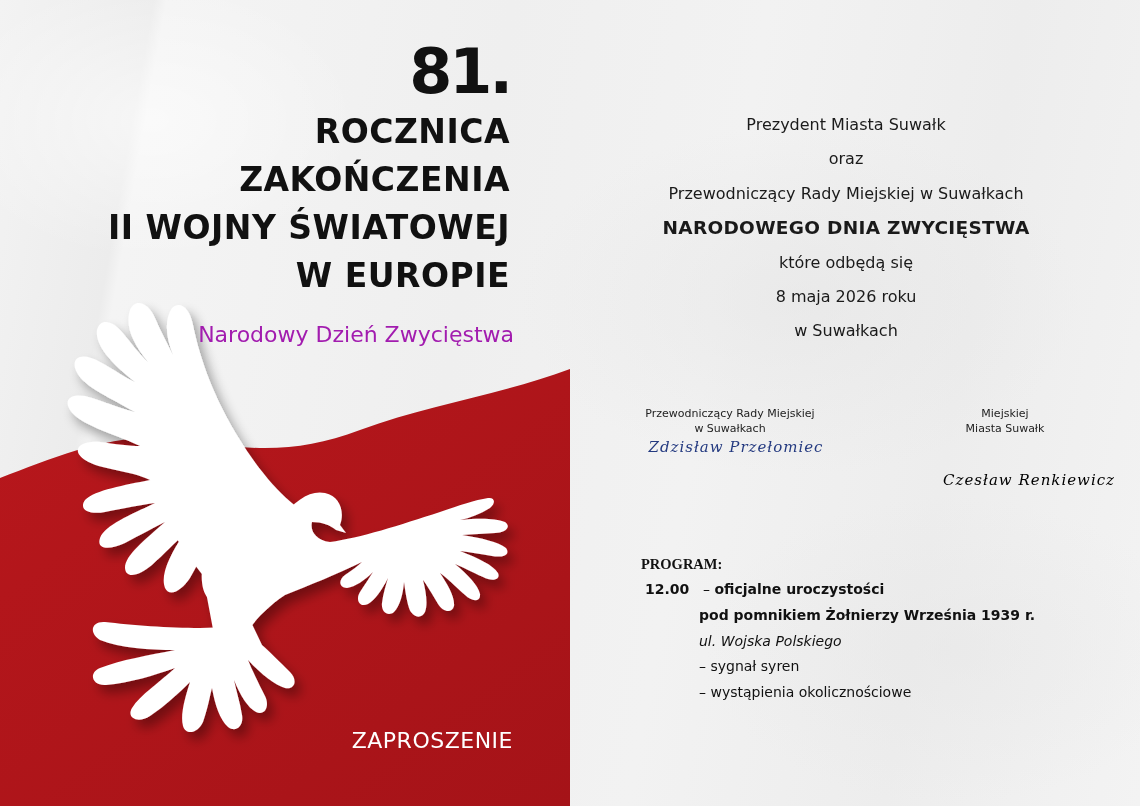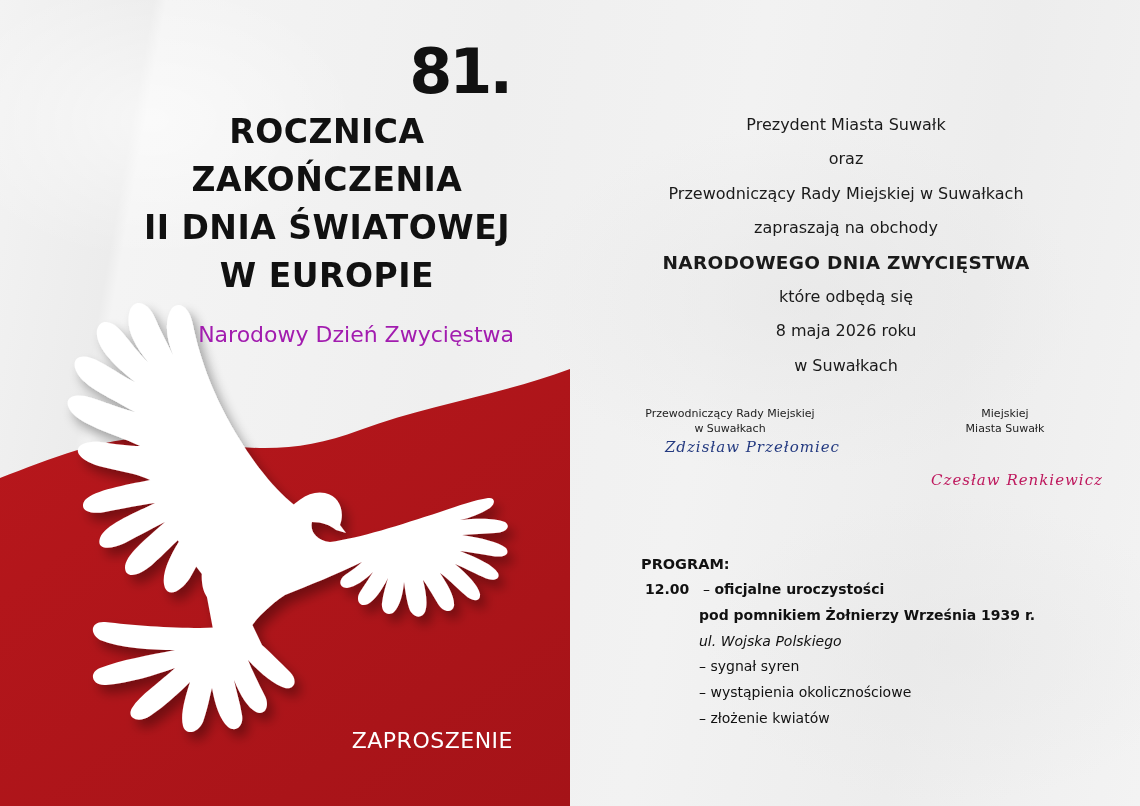--- a/index.html
+++ b/index.html
@@ -12,21 +12,21 @@
     .bg-texture {
       position: absolute; inset: 0;
       background:
         radial-gradient(ellipse 300px 200px at 150px 120px, rgba(255,255,255,0.55), rgba(255,255,255,0) 70%),
         radial-gradient(ellipse 400px 250px at 800px 300px, rgba(225,225,225,0.45), rgba(255,255,255,0) 70%),
         radial-gradient(ellipse 350px 220px at 950px 650px, rgba(230,230,230,0.5), rgba(255,255,255,0) 70%),
         linear-gradient(100deg, #f3f3f3 0%, #ececec 12%, #f4f4f4 13%, #efefef 40%, #f2f2f2 60%, #ededed 80%, #f3f3f3 100%);
     }
     .flag-svg { position: absolute; left: 0; top: 0; }
     .left-title {
-      position: absolute; right: 630px; text-align: center; color: #111;
+      position: absolute; right: 630px; text-align: right; color: #111;
       font-family: "DejaVu Sans", sans-serif;
     }
     .num81 {
       top: 36px; font-size: 62px; font-weight: bold; letter-spacing: -3px; line-height: 72px;
     }
     .head-lines {
       top: 108px; font-size: 33px; font-weight: 700; line-height: 48px; letter-spacing: 0.5px;
     }
     .subtitle {
       position: absolute; right: 626px; top: 322px; font-size: 22px; color: #a21caf;
@@ -45,26 +45,26 @@
     }
     .sign-block {
       position: absolute; text-align: center; font-size: 11px; line-height: 15px; color: #222;
     }
     .sign-left { left: 620px; width: 220px; top: 406px; }
     .sign-right { left: 895px; width: 220px; top: 406px; }
     .signature {
       font-family: "DejaVu Serif", serif; font-style: italic; color: #1e3a8a; font-size: 15px;
       margin-top: 4px; letter-spacing: 1px;
     }
-    .sign-left .signature { text-align: right; padding-left: 12px; color: #243a80; }
-    .sign-right .signature { text-align: center; padding-left: 24px; color: #be185d; margin-top: 37px; }
+    .sign-left .signature { text-align: center; padding-left: 12px; color: #243a80; }
+    .sign-right .signature { text-align: right; padding-left: 24px; color: #000000; margin-top: 37px; }
     .program {
       position: absolute; left: 641px; top: 551px; color: #111;
     }
-    .program .heading { font-size: 14.5px; font-weight: bold; height: 26px; line-height: 26px; }
+    .program .heading { font-size: 14.5px; font-weight: bold; height: 26px; line-height: 26px; font-family: Liberation Serif, serif; }
     .program .row { font-size: 14px; height: 25.8px; line-height: 25.8px; white-space: nowrap; }
     .program .time { display: inline-block; width: 58px; font-weight: bold; padding-left: 4px; }
     .program .indent { padding-left: 58px; }
     .program .b { font-weight: bold; }
     .program .i { font-style: italic; }
   </style>
 </head>
 <body>
 
 <div class="bg-texture"></div>
@@ -158,31 +158,30 @@
       C240,695 248,708 256,712 C265,716 270,706 265,696 C258,682 252,670 248,660
       C262,675 275,685 285,688 C295,690 298,680 290,672 C280,662 270,652 262,645
       Z"></path>
   </g>
 </svg>
 
 <div class="left-title num81">81.</div>
 <div class="left-title head-lines">
   <div>ROCZNICA</div>
   <div>ZAKOŃCZENIA</div>
-  <div>II DNIA ŚWIATOWEJ</div>
+  <div>II WOJNY ŚWIATOWEJ</div>
   <div>W EUROPIE</div>
 </div>
 <div class="subtitle">Narodowy Dzień Zwycięstwa</div>
 <div class="invite-label">ZAPROSZENIE</div>
 
 <div class="right-col">
   <div class="line">Prezydent Miasta Suwałk</div>
   <div class="line">oraz</div>
   <div class="line">Przewodniczący Rady Miejskiej w Suwałkach</div>
-  <div class="line">zapraszają na obchody</div>
   <div class="line bold">NARODOWEGO DNIA ZWYCIĘSTWA</div>
   <div class="line">które odbędą się</div>
   <div class="line">8 maja 2026 roku</div>
   <div class="line">w Suwałkach</div>
 </div>
 
 <div class="sign-block sign-left">
   <div>Przewodniczący Rady Miejskiej</div>
   <div>w Suwałkach</div>
   <div class="signature">Zdzisław Przełomiec</div>
@@ -196,14 +195,13 @@
 <div class="program">
   <div class="heading">PROGRAM:</div>
   <div class="row">
     <span class="time">12.00</span><span>–</span>
     <span class="b">oficjalne uroczystości</span>
   </div>
   <div class="row indent b">pod pomnikiem Żołnierzy Września 1939 r.</div>
   <div class="row indent i">ul. Wojska Polskiego</div>
   <div class="row indent">– sygnał syren</div>
   <div class="row indent">– wystąpienia okolicznościowe</div>
-  <div class="row indent">– złożenie kwiatów</div>
 </div>
 
 </body></html>

